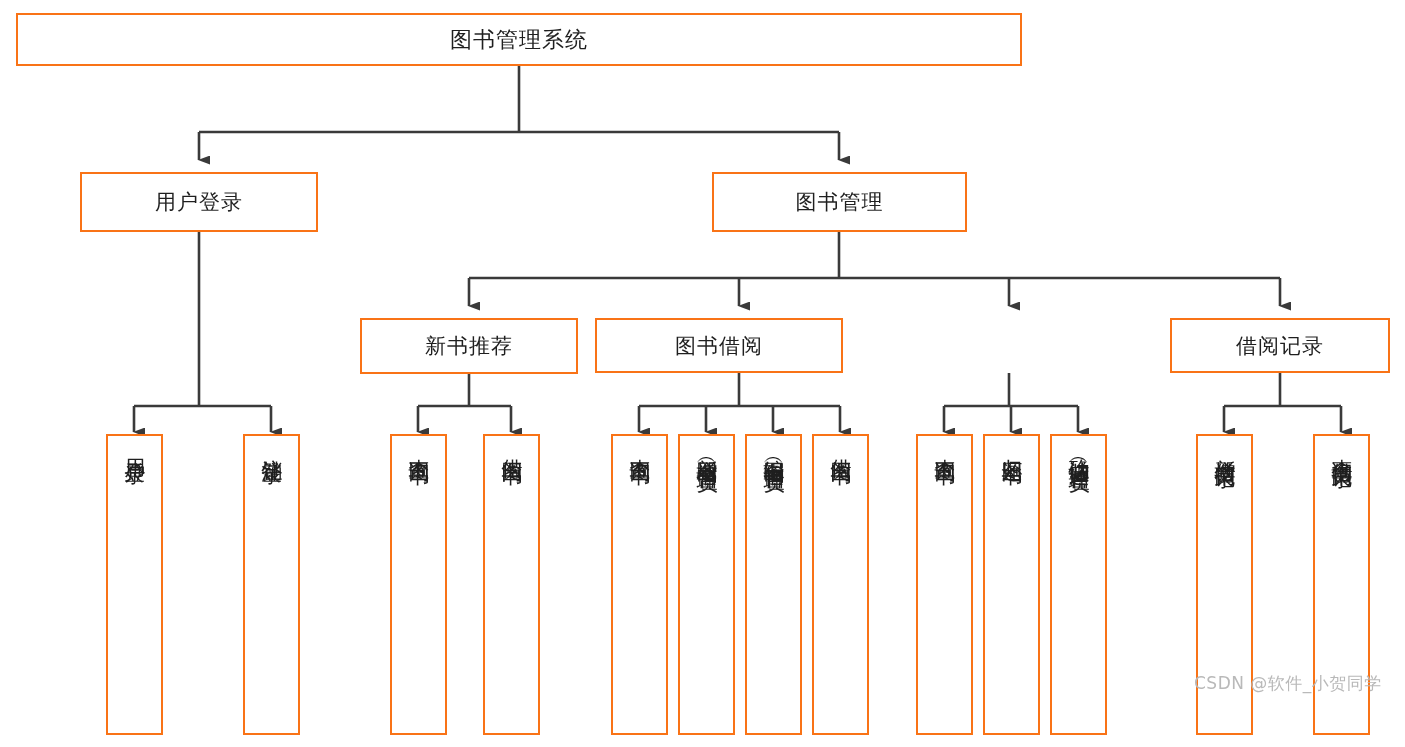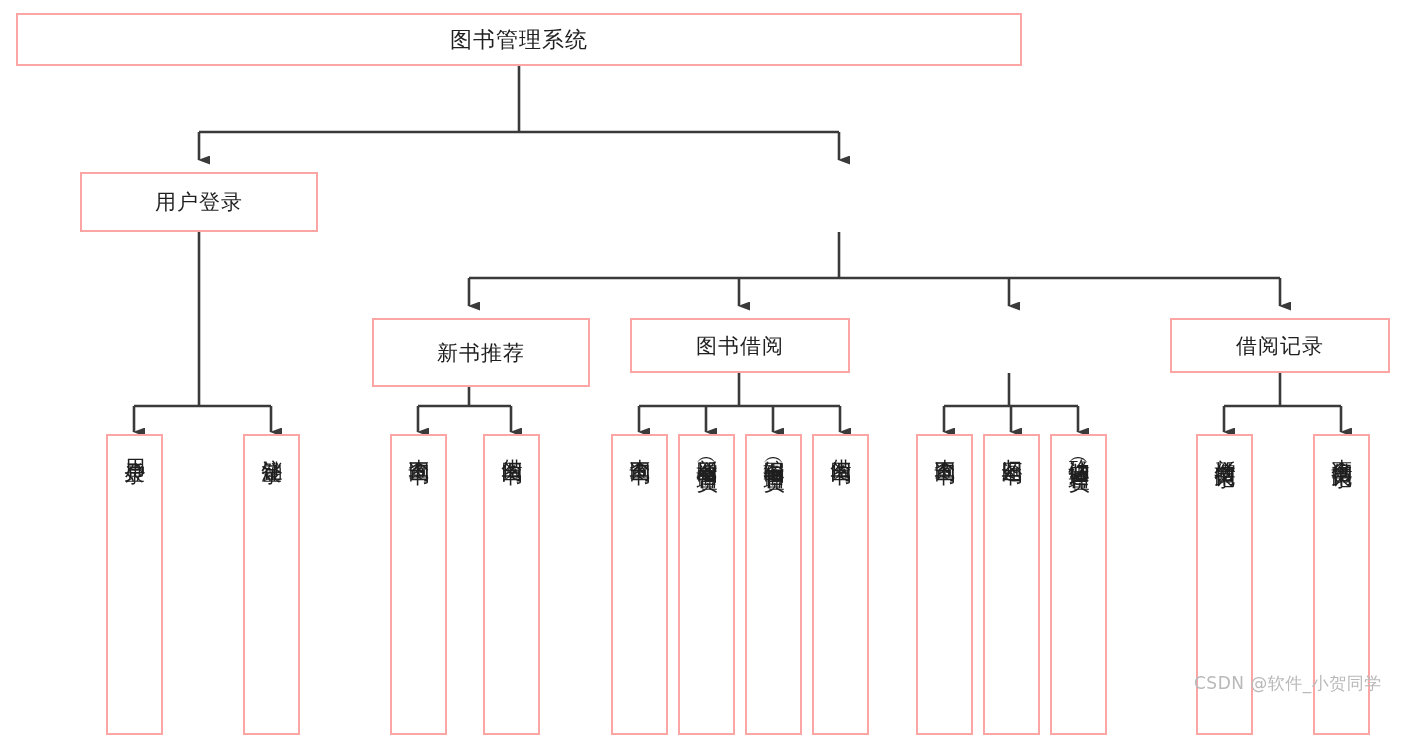--- a/index.html
+++ b/index.html
@@ -21,21 +21,21 @@
     position: absolute;
     left: 0;
     top: 0;
     width: 1405px;
     height: 747px;
     pointer-events: none;
   }
   .node {
     position: absolute;
     box-sizing: border-box;
-    border: 2px solid #fca5a5;
+    border: 2px solid #f97316;
     background: #ffffff;
     display: flex;
     align-items: center;
     justify-content: center;
     color: #1f1f1f;
   }
   .node.h {
     font-size: 21px;
     letter-spacing: 1px;
   }
@@ -115,23 +115,24 @@
       <path d="M1280,373 L1280,406"></path>
       <path d="M1224,406 L1341,406"></path>
       <path d="M1224,406 L1224,432" marker-end="url(#ah)"></path>
       <path d="M1341,406 L1341,432" marker-end="url(#ah)"></path>
     </g>
   </svg>
 
   <div class="node h root" style="left:16px; top:13px; width:1006px; height:53px;">图书管理系统</div>
 
   <div class="node h" style="left:80px; top:172px; width:238px; height:60px;">用户登录</div>
+  <div class="node h" style="left:712px; top:172px; width:255px; height:60px;">图书管理</div>
 
-  <div class="node h" style="left:372px; top:318px; width:218px; height:69px;">新书推荐</div>
-  <div class="node h" style="left:630px; top:318px; width:220px; height:55px;">图书借阅</div>
+  <div class="node h" style="left:360px; top:318px; width:218px; height:56px;">新书推荐</div>
+  <div class="node h" style="left:595px; top:318px; width:248px; height:55px;">图书借阅</div>
   <div class="node h" style="left:1170px; top:318px; width:220px; height:55px;">借阅记录</div>
 
   <div class="node v" style="left:106px; top:434px; width:57px; height:301px;">
     <span class="vtext">用户登录</span>
   </div>
   <div class="node v" style="left:243px; top:434px; width:57px; height:301px;">
     <span class="vtext">注销登录</span>
   </div>
 
   <div class="node v" style="left:390px; top:434px; width:57px; height:301px;">

